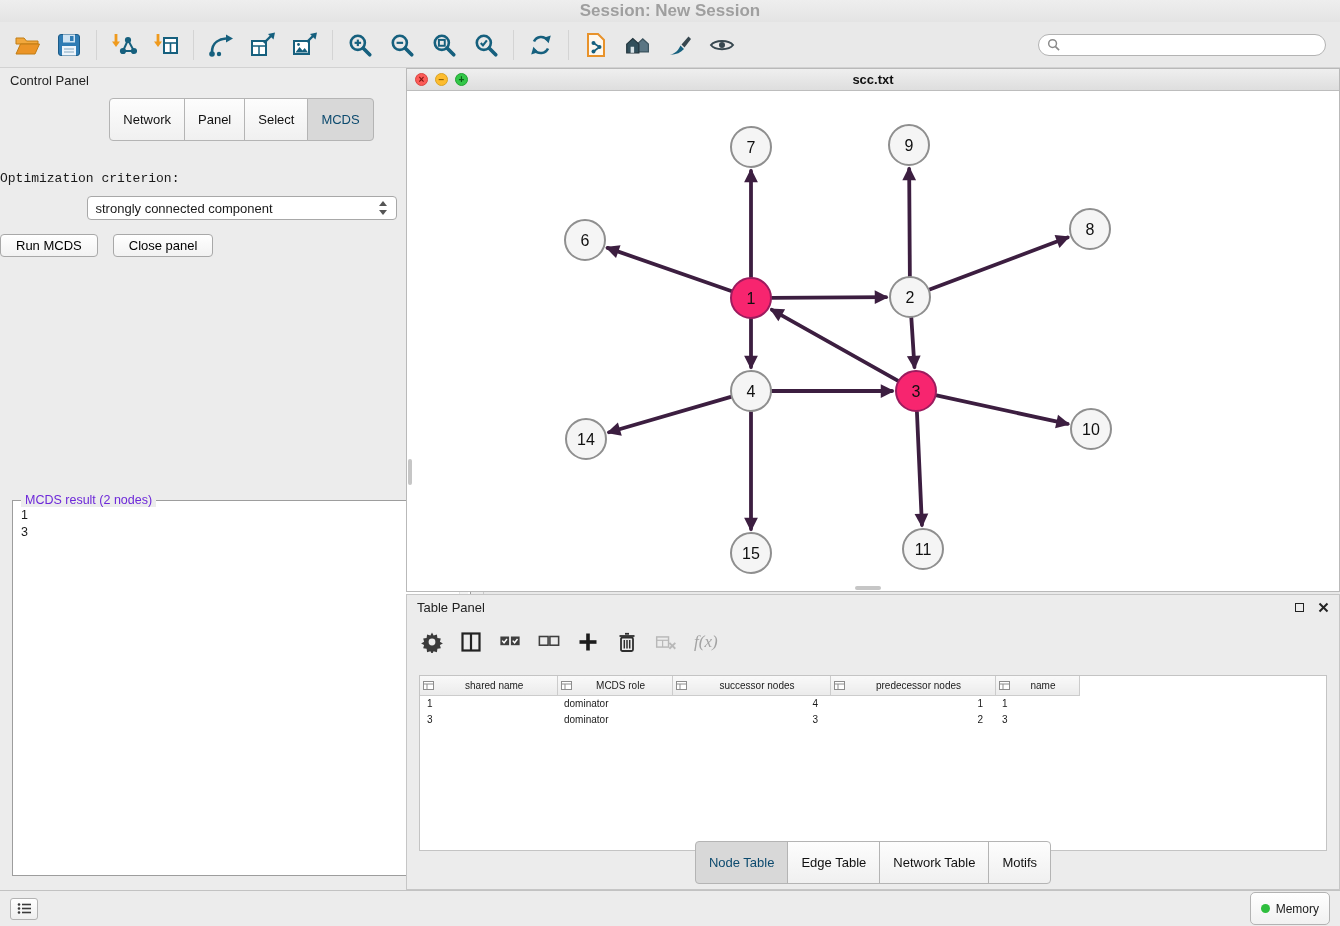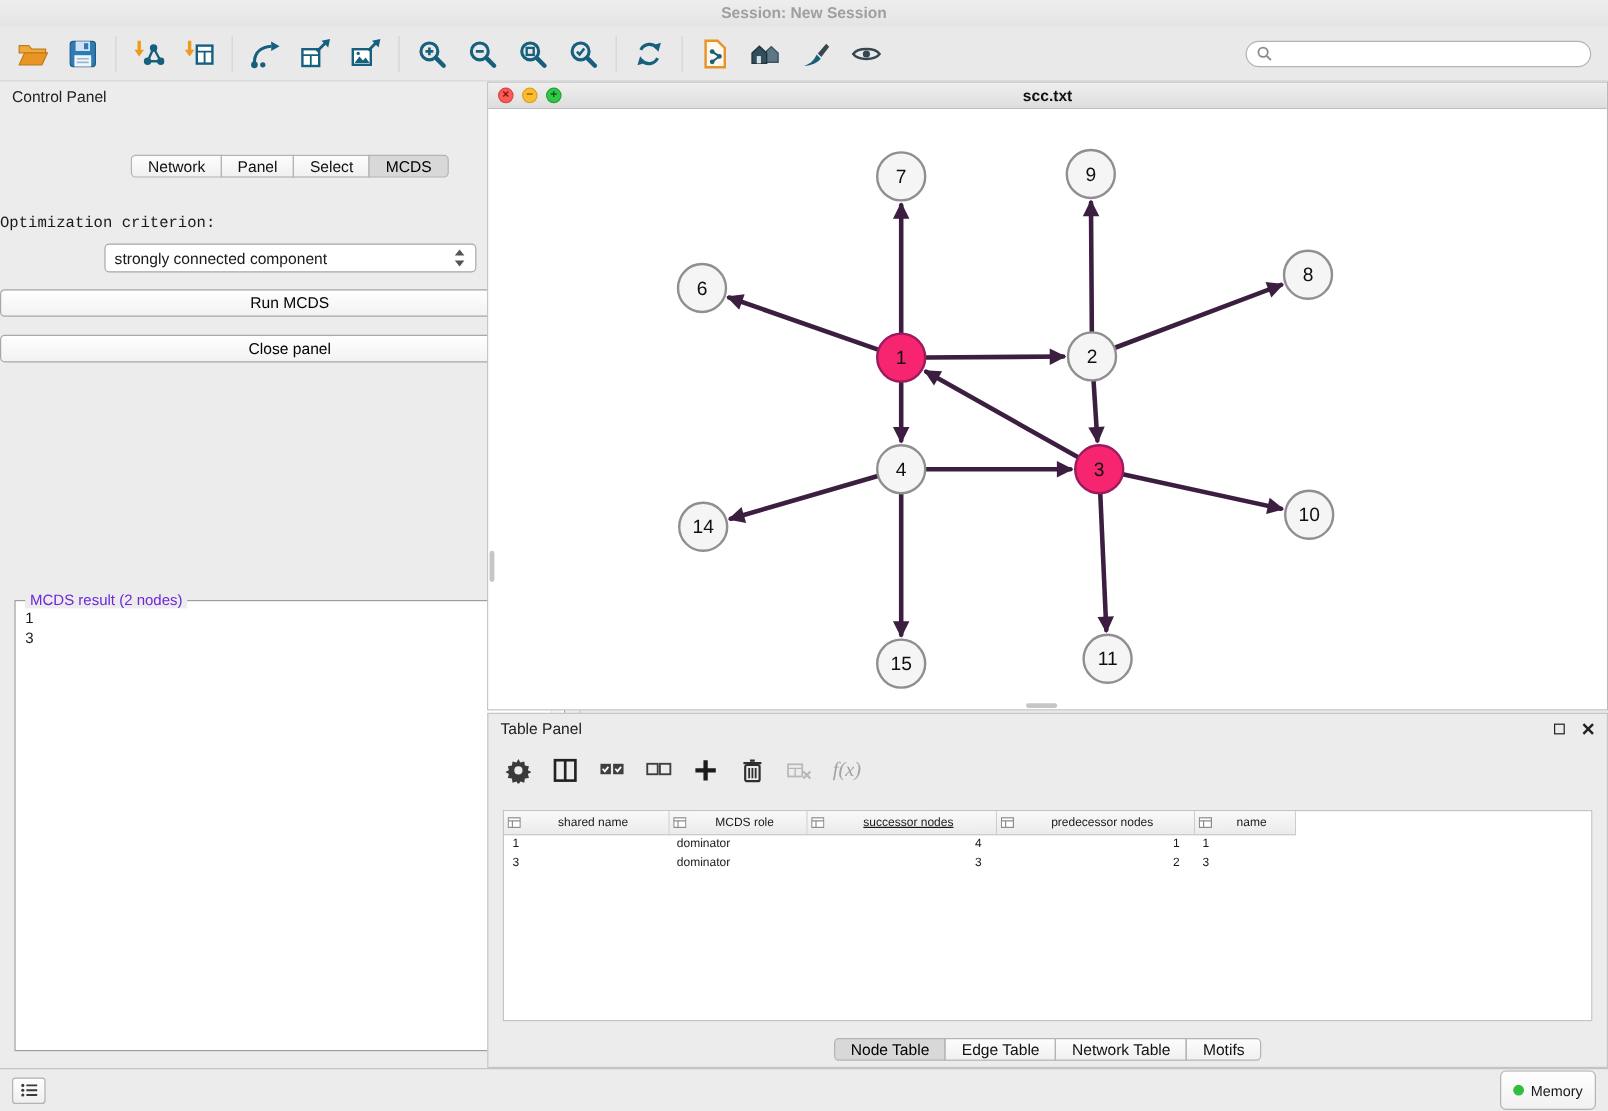--- a/index.html
+++ b/index.html
@@ -8,21 +8,21 @@
     font-family: "Liberation Sans", sans-serif;
     background: #e9e9e9;
     position: relative;
     overflow: hidden;
     color: #1a1a1a;
   }
   
   .titlebar {
     position: absolute; top:0; left:0; right:0; height:22px;
     background: linear-gradient(#eeeeee,#e4e4e4);
-    text-align: center; font-size: 13px; line-height: 22px;
+    text-align: center; font-size: 17px; line-height: 22px;
     color: #9f9f9f; font-weight: 600;
   }
   
   .toolbar {
     position: absolute; top:22px; left:0; right:0; height:46px;
     display: flex; align-items: center; padding: 0 14px;
     border-bottom: 1px solid #d2d2d2;
   }
   .tb-icon { width: 26px; height: 26px; flex: 0 0 auto; cursor: pointer; }
   .tb-gap { width: 16px; flex: 0 0 auto; }
@@ -45,34 +45,34 @@
   .panel-header {
     height: 24px; display: flex; align-items: center;
     padding: 0 10px; font-size: 13px; color: #222;
   }
   .panel-header .spacer { flex: 1; }
   .float-icon { width: 9px; height: 9px; border: 1.5px solid #222; display: inline-block; margin-right: 14px; cursor: pointer; }
   .x-icon { width: 11px; height: 11px; display: inline-block; cursor: pointer; }
   .seg-tabs { display: flex; justify-content: center; margin-top: 6px; }
   .seg-tab {
     border: 1px solid #b4b4b4; background: linear-gradient(#fdfdfd,#f0f0f0);
-    padding: 1px 13px; font-size: 13px; margin-left: -1px; color: #111; cursor: pointer; margin-top: 31px;
+    padding: 13px 13px; font-size: 13px; margin-left: -1px; color: #111; cursor: pointer;
   }
   .seg-tab:first-child { border-radius: 4px 0 0 4px; margin-left: 0; }
   .seg-tab:last-child { border-radius: 0 4px 4px 0; }
-  .seg-tab.selected { background: #d8d8d8; color: #000000; }
+  .seg-tab.selected { background: #d8d8d8; color: #0c4a6e; }
   .opt-label { text-align: left; font-size: 13px; margin-top: 30px; font-family: Liberation Mono, monospace; }
   .criterion-select {
     margin: 10px auto 0 auto; width: 310px; height: 24px;
     background: #fff; border: 1px solid #a8a8a8; border-radius: 4px;
     display: flex; align-items: center; font-size: 13px; padding: 0 8px;
     cursor: pointer;
   }
   .criterion-select .sel-text { flex: 1; }
-  .cp-buttons { display: flex; justify-content: flex-start; gap: 15px; margin-top: 14px; flex-direction: column; }
+  .cp-buttons { display: flex; justify-content: flex-start; gap: 15px; margin-top: 14px; }
   .cp-btn {
     border: 1px solid #a8a8a8; border-radius: 4px; background: linear-gradient(#ffffff,#f2f2f2);
     font-size: 13px; padding: 3px 15px; font-family: "Liberation Sans", sans-serif; cursor: pointer;
   }
   .mcds-box {
     position: absolute; left: 12px; right: 12px; top: 432px; bottom: 14px;
     border: 1px solid #9d9d9d; background: #ffffff;
   }
   .mcds-legend {
     position: absolute; top: -8px; left: 8px; background: #ececec;
@@ -469,21 +469,21 @@
             <th style="width: 137px;"><svg class="col-icon" width="11" height="11" viewBox="0 0 11 11">
                 <rect x="0.5" y="1.5" width="10" height="8" fill="#fff" stroke="#8d8d8d"></rect>
                 <line x1="0.5" y1="4" x2="10.5" y2="4" stroke="#8d8d8d"></line>
                 <line x1="4" y1="4" x2="4" y2="9.5" stroke="#8d8d8d"></line>
               </svg><span class="col-label">shared name</span></th>
             <th style="width: 115px;"><svg class="col-icon" width="11" height="11" viewBox="0 0 11 11">
                 <rect x="0.5" y="1.5" width="10" height="8" fill="#fff" stroke="#8d8d8d"></rect>
                 <line x1="0.5" y1="4" x2="10.5" y2="4" stroke="#8d8d8d"></line>
                 <line x1="4" y1="4" x2="4" y2="9.5" stroke="#8d8d8d"></line>
               </svg><span class="col-label">MCDS role</span></th>
-            <th style="width: 158px; text-decoration: underline;"><svg class="col-icon" width="11" height="11" viewBox="0 0 11 11">
+            <th style="width: 158px;"><svg class="col-icon" width="11" height="11" viewBox="0 0 11 11">
                 <rect x="0.5" y="1.5" width="10" height="8" fill="#fff" stroke="#8d8d8d"></rect>
                 <line x1="0.5" y1="4" x2="10.5" y2="4" stroke="#8d8d8d"></line>
                 <line x1="4" y1="4" x2="4" y2="9.5" stroke="#8d8d8d"></line>
               </svg><span class="col-label">successor nodes</span></th>
             <th style="width: 165px; margin-left: 44px;"><svg class="col-icon" width="11" height="11" viewBox="0 0 11 11">
                 <rect x="0.5" y="1.5" width="10" height="8" fill="#fff" stroke="#8d8d8d"></rect>
                 <line x1="0.5" y1="4" x2="10.5" y2="4" stroke="#8d8d8d"></line>
                 <line x1="4" y1="4" x2="4" y2="9.5" stroke="#8d8d8d"></line>
               </svg><span class="col-label">predecessor nodes</span></th>
             <th style="width: 84px;"><svg class="col-icon" width="11" height="11" viewBox="0 0 11 11">

